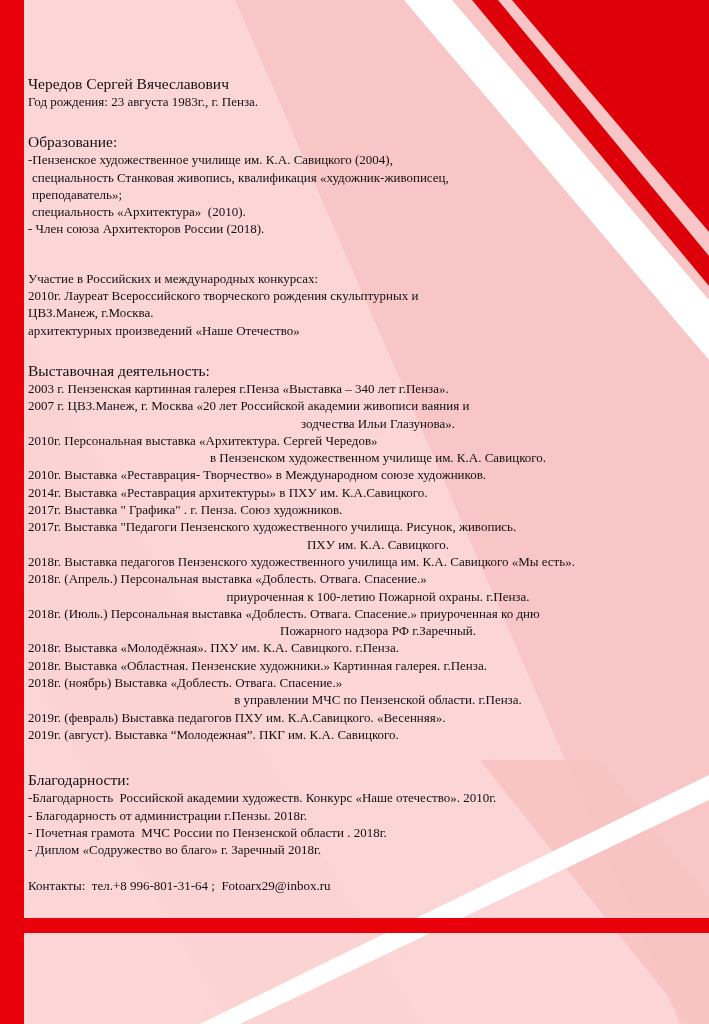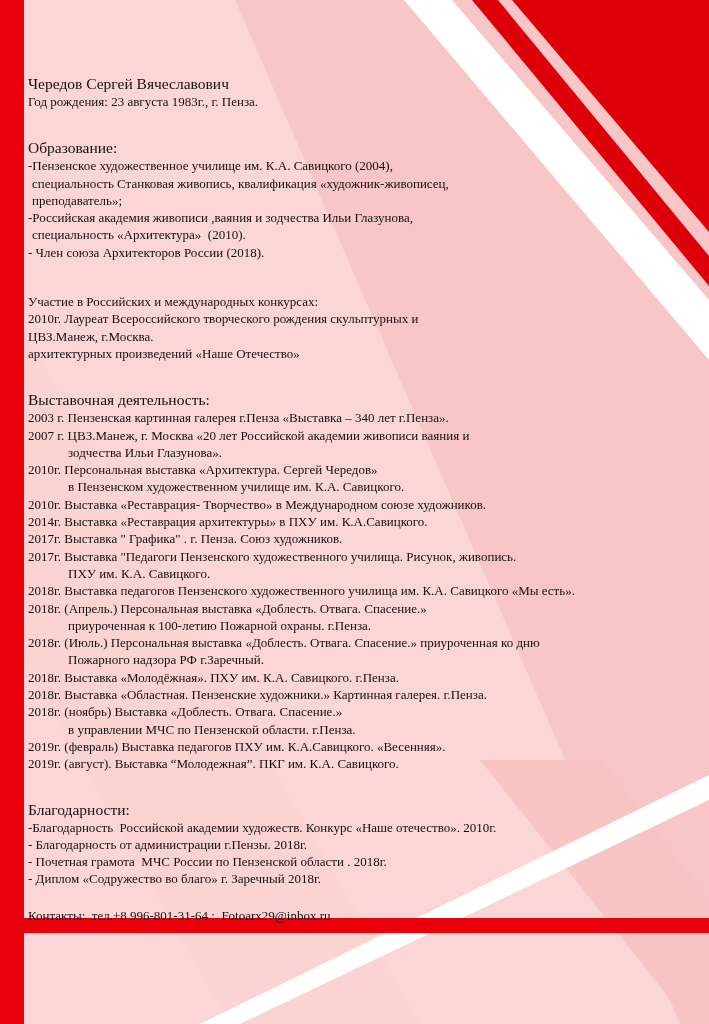--- a/index.html
+++ b/index.html
@@ -10,24 +10,24 @@
       color: #111;
     }
     .bg { position: absolute; inset: 0; z-index: 0; }
     .left-bar { position: absolute; left: 0; top: 0; width: 24px; height: 1024px; background: #e8000a; z-index: 2; }
     .h-bar { position: absolute; left: 0; top: 918px; width: 709px; height: 15px; background: #e8000a; z-index: 2; }
     .content {
       position: absolute; left: 28px; top: 74px; width: 660px; z-index: 3;
       font-size: 13px; line-height: 17.3px;
     }
     .line { white-space: pre; }
-    .indent { padding-left: 40px; }
+    .indent { padding-left: 40px; text-align: center; }
     .indent-s { padding-left: 4px; }
     .name { font-size: 15.5px; line-height: 19px; }
-    .heading { font-size: 15.5px; line-height: 19px; margin-top: 28px; }
+    .heading { font-size: 15.5px; line-height: 19px; margin-top: 22px; }
     .subheading { margin-top: 32px; }
   </style>
 </head>
 <body>
 
 <svg class="bg" width="709" height="1024" viewBox="0 0 709 1024" xmlns="http://www.w3.org/2000/svg">
 
   <polygon points="235,0 709,0 709,760 709,1024 680,1024" fill="#f8c6c6"></polygon>
   <polygon points="0,290 0,620 230,1024 420,1024" fill="#fad0d0" opacity="0.6"></polygon>
 
@@ -47,21 +47,20 @@
 
 <div class="content">
   <div class="line name">Чередов Сергей Вячеславович</div>
   <div class="line">Год рождения: 23 августа 1983г., г. Пенза.</div>
 
   <div class="line heading">Образование:</div>
   <div>
     <div class="line">-Пензенское художественное училище им. К.А. Савицкого (2004),</div>
     <div class="line indent-s">специальность Станковая живопись, квалификация «художник-живописец,</div>
     <div class="line indent-s">преподаватель»;</div>
-    <div class="line">-Российская академия живописи ,ваяния и зодчества Ильи Глазунова,</div>
     <div class="line indent-s">специальность «Архитектура»  (2010).</div>
     <div class="line">- Член союза Архитекторов России (2018).</div>
   </div>
 
   <div class="line subheading">Участие в Российских и международных конкурсах:</div>
   <div>
     <div class="line">2010г. Лауреат Всероссийского творческого рождения скульптурных и</div>
     <div class="line">ЦВЗ.Манеж, г.Москва.</div>
     <div class="line">архитектурных произведений «Наше Отечество»</div>
   </div>

